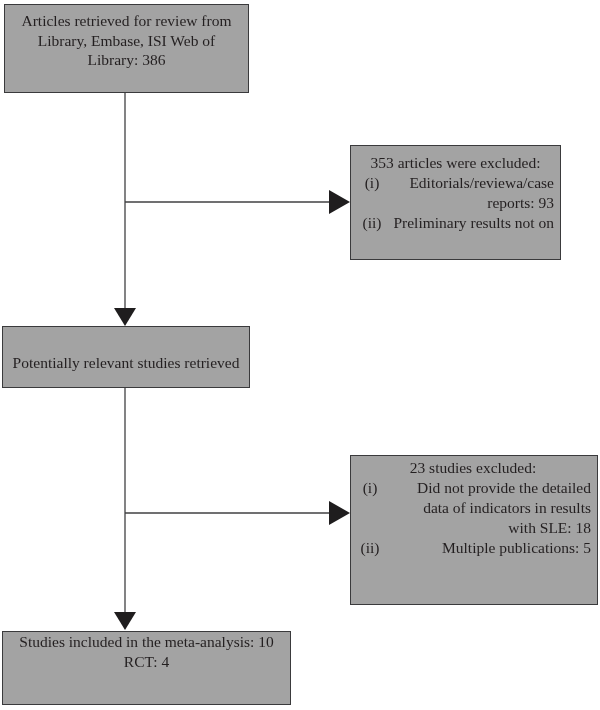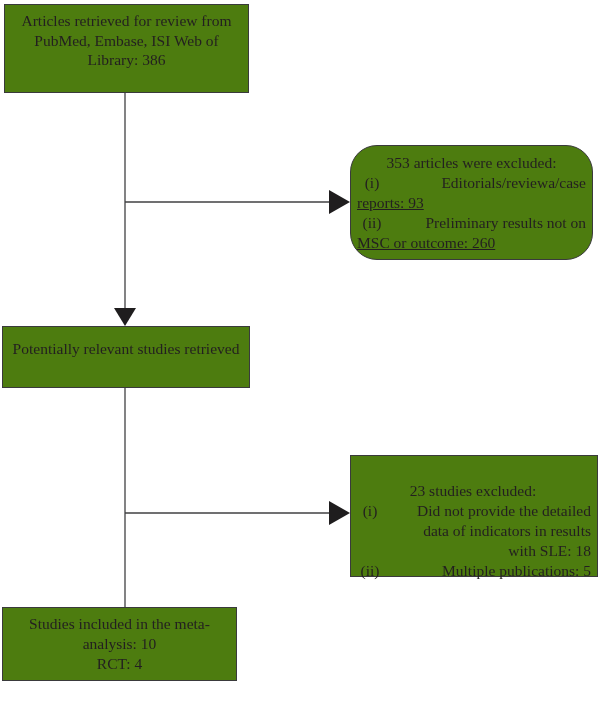--- a/index.html
+++ b/index.html
@@ -27,43 +27,43 @@
     stroke: #404042;
     stroke-width: 1.3;
   }
   .connectors polygon {
     fill: #1f1d1e;
     stroke: none;
   }
   .fc-box {
     position: absolute;
     box-sizing: border-box;
-    background: #4d7c0f;
+    background: #a3a3a3;
     border: 1.6px solid #3a3a3c;
     z-index: 2;
     line-height: 19.5px;
   }
   .centered-lines { text-align: center; }
   .box-a { left: 4px;   top: 4px;   width: 245px; height: 89px;  padding-top: 6px; }
-  .box-b { left: 350px; top: 145px; width: 243px; height: 115px; padding: 7px 6px 0 6px; line-height: 20px; border-radius: 27px; }
-  .box-c { left: 2px;   top: 326px; width: 248px; height: 62px;  padding-top: 12px; line-height: 20px; }
-  .box-d { left: 350px; top: 455px; width: 248px; height: 122px; padding: 25px 6px 0 4px; line-height: 20px; font-family: Liberation Serif, serif; }
-  .box-e { left: 2px;   top: 607px; width: 235px; height: 74px;  padding-top: 6px; line-height: 20px; }
+  .box-b { left: 350px; top: 145px; width: 211px; height: 115px; padding: 7px 6px 0 6px; line-height: 20px; }
+  .box-c { left: 2px;   top: 326px; width: 248px; height: 62px;  padding-top: 26px; line-height: 20px; }
+  .box-d { left: 350px; top: 455px; width: 248px; height: 150px; padding: 2px 6px 0 4px; line-height: 20px; font-family: Liberation Serif, serif; }
+  .box-e { left: 2px;   top: 631px; width: 289px; height: 74px;  line-height: 20px; }
   .fc-title { text-align: center; }
   .fc-item {
     display: flex;
     align-items: flex-start;
   }
   .fc-marker {
     flex: 0 0 30px;
     text-align: center;
     white-space: nowrap;
   }
   .fc-item-text { flex: 1 1 auto; text-align: right; }
-  .fc-cont-center { text-align: left; text-decoration: underline; }
+  .fc-cont-center { text-align: right; }
 </style>
 </head>
 <body>
 
 <div class="page">
 
   <svg class="connectors" width="600" height="710" viewBox="0 0 600 710">
 
     <line x1="125" y1="92" x2="125" y2="310"></line>
     <polygon points="125,326 114,308 136,308"></polygon>
@@ -73,36 +73,35 @@
 
     <line x1="125" y1="388" x2="125" y2="614"></line>
     <polygon points="125,630 114,612 136,612"></polygon>
 
     <line x1="125" y1="513" x2="331" y2="513"></line>
     <polygon points="350,513 329,501 329,525"></polygon>
   </svg>
 
   <div class="fc-box box-a centered-lines">
     <div>Articles retrieved for review from</div>
-    <div>PubMed, Embase, ISI Web of</div>
+    <div>Library, Embase, ISI Web of</div>
     <div>Library: 386</div>
   </div>
 
   <div class="fc-box box-b">
     <div class="fc-title">353 articles were excluded:</div>
     <div class="fc-item">
       <span class="fc-marker">(i)</span>
       <span class="fc-item-text">Editorials/reviewa/case</span>
     </div>
     <div class="fc-cont-center">reports: 93</div>
     <div class="fc-item">
       <span class="fc-marker">(ii)</span>
       <span class="fc-item-text">Preliminary results not on</span>
     </div>
-    <div class="fc-cont-center">MSC or outcome: 260</div>
   </div>
 
   <div class="fc-box box-c centered-lines">
     <div>Potentially relevant studies retrieved</div>
   </div>
 
   <div class="fc-box box-d">
     <div class="fc-title">23 studies excluded:</div>
     <div class="fc-item">
       <span class="fc-marker">(i)</span>

